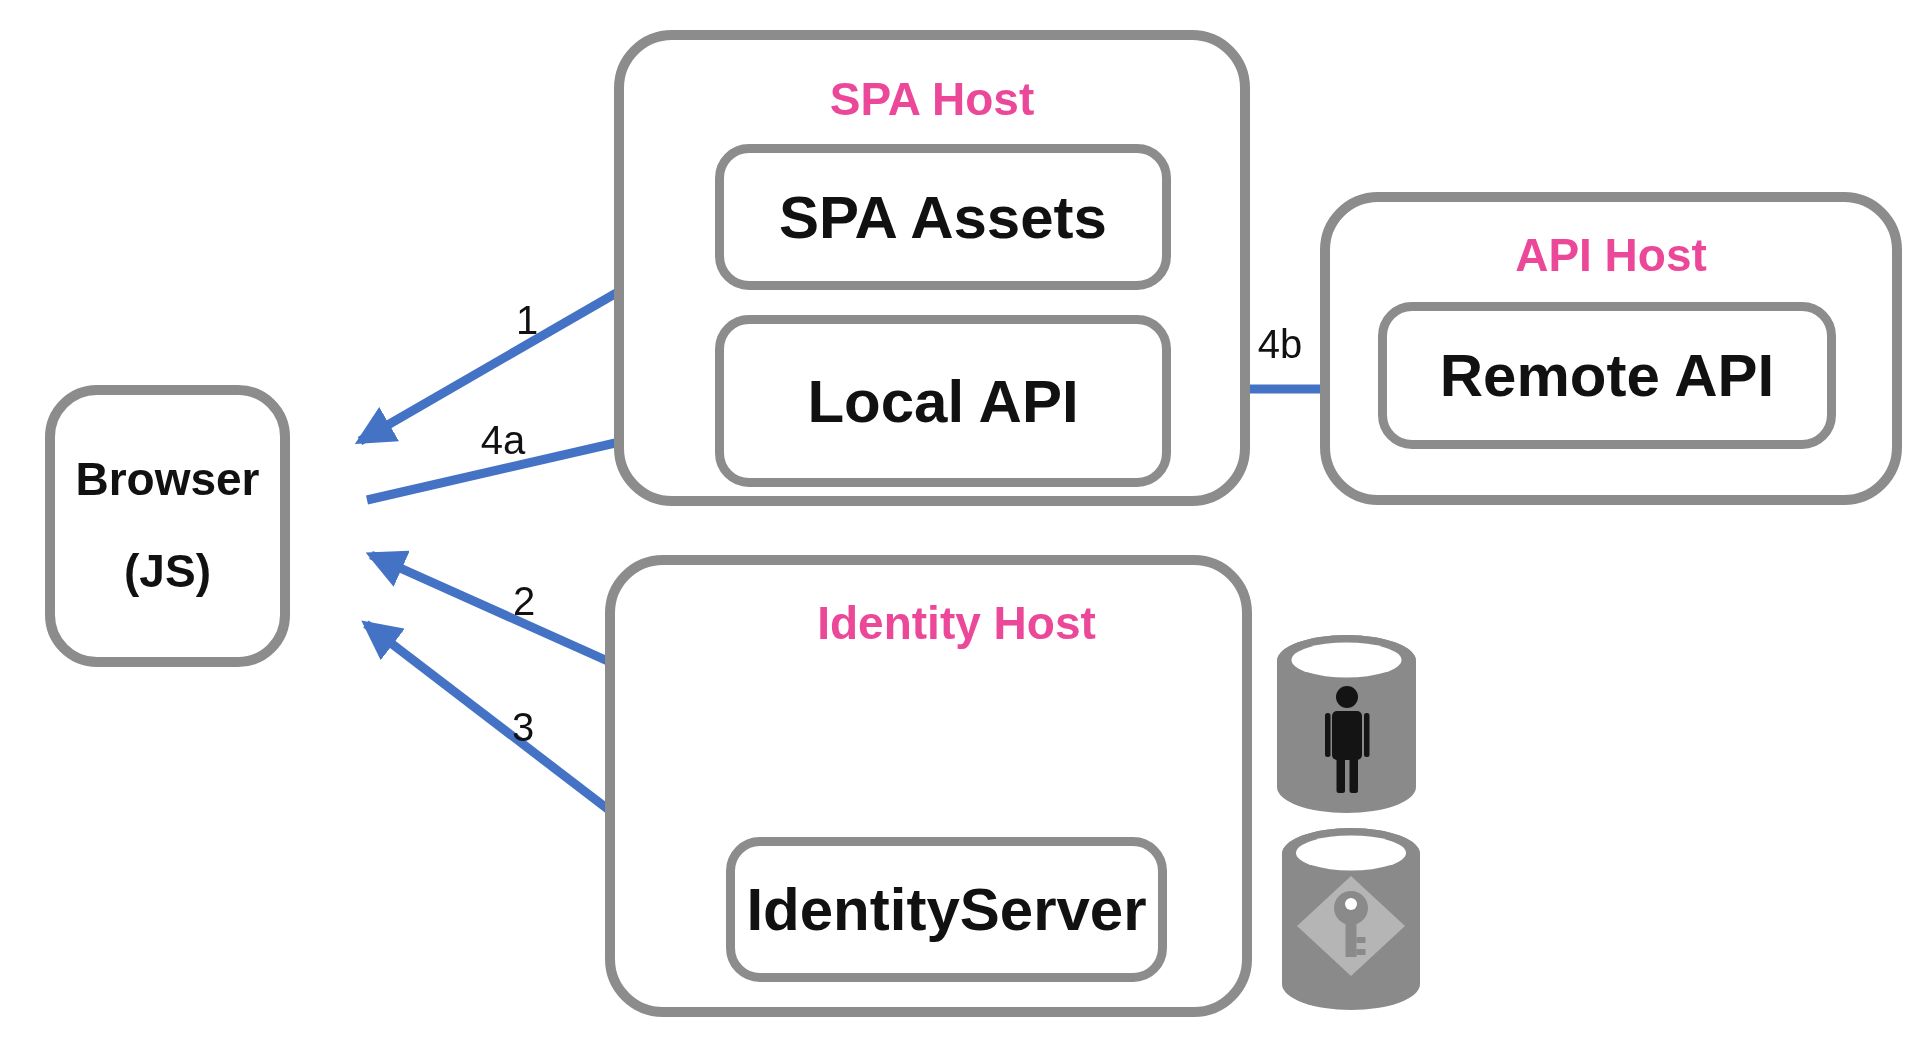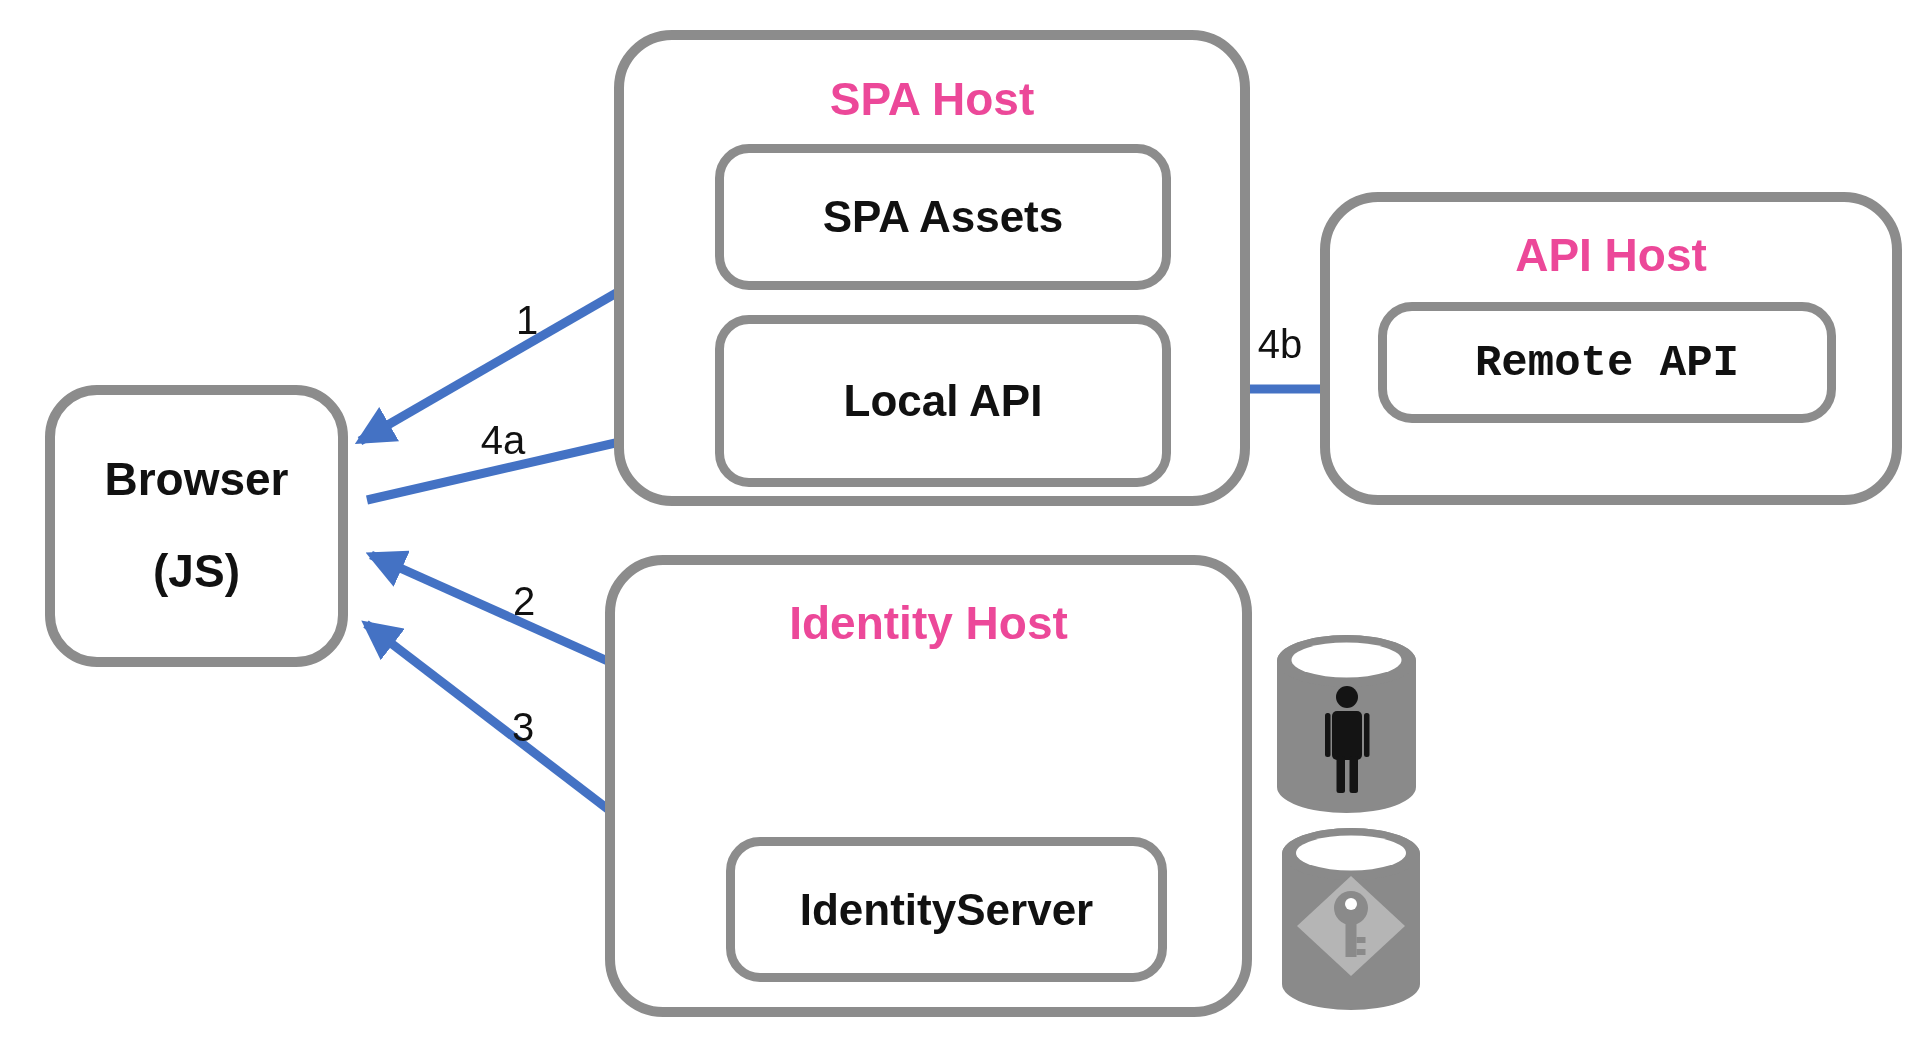--- a/index.html
+++ b/index.html
@@ -46,29 +46,29 @@
     box-sizing: border-box;
     border: 9px solid #8C8C8C;
     border-radius: 34px;
     background: #ffffff;
     display: flex;
     align-items: center;
     justify-content: center;
   }
   .inner-label {
     font-weight: bold;
-    font-size: 44px;
+    font-size: 60px;
     color: #111111;
     white-space: nowrap;
   }
   #browser-box {
     position: absolute;
     left: 45px;
     top: 385px;
-    width: 303px;
+    width: 245px;
     height: 282px;
     box-sizing: border-box;
     border: 10px solid #8C8C8C;
     border-radius: 52px;
     background: #ffffff;
     display: flex;
     flex-direction: column;
     align-items: center;
     justify-content: center;
     font-weight: bold;
@@ -79,24 +79,24 @@
     gap: 34px;
   }
   
   #spa-host   { left: 614px; top: 30px;  width: 636px; height: 476px; }
   #spa-host .host-title { top: 32px; }
   #spa-assets { left: 91px;  top: 104px; width: 456px; height: 146px; }
   #local-api  { left: 91px;  top: 275px; width: 456px; height: 172px; }
   
   #api-host   { left: 1320px; top: 192px; width: 582px; height: 313px; }
   #api-host .host-title { top: 26px; }
-  #remote-api { left: 48px; top: 100px; width: 458px; height: 121px; font-family: Liberation Mono, monospace; }
+  #remote-api { left: 48px; top: 100px; width: 458px; height: 147px; }
   
   #identity-host   { left: 605px; top: 555px; width: 647px; height: 462px; }
-  #identity-host .host-title { top: 31px; }
+  #identity-host .host-title { top: 31px; padding-left: 28px; }
   #aspnet-identity { left: 94px; top: 102px; width: 441px; height: 142px; }
   #identity-server { left: 94px; top: 272px; width: 441px; height: 145px; margin-left: 17px; }
 
   .arrow-label {
     position: absolute;
     transform: translate(-50%, -50%);
     font-size: 40px;
     font-weight: normal;
     color: #111111;
     white-space: nowrap;

